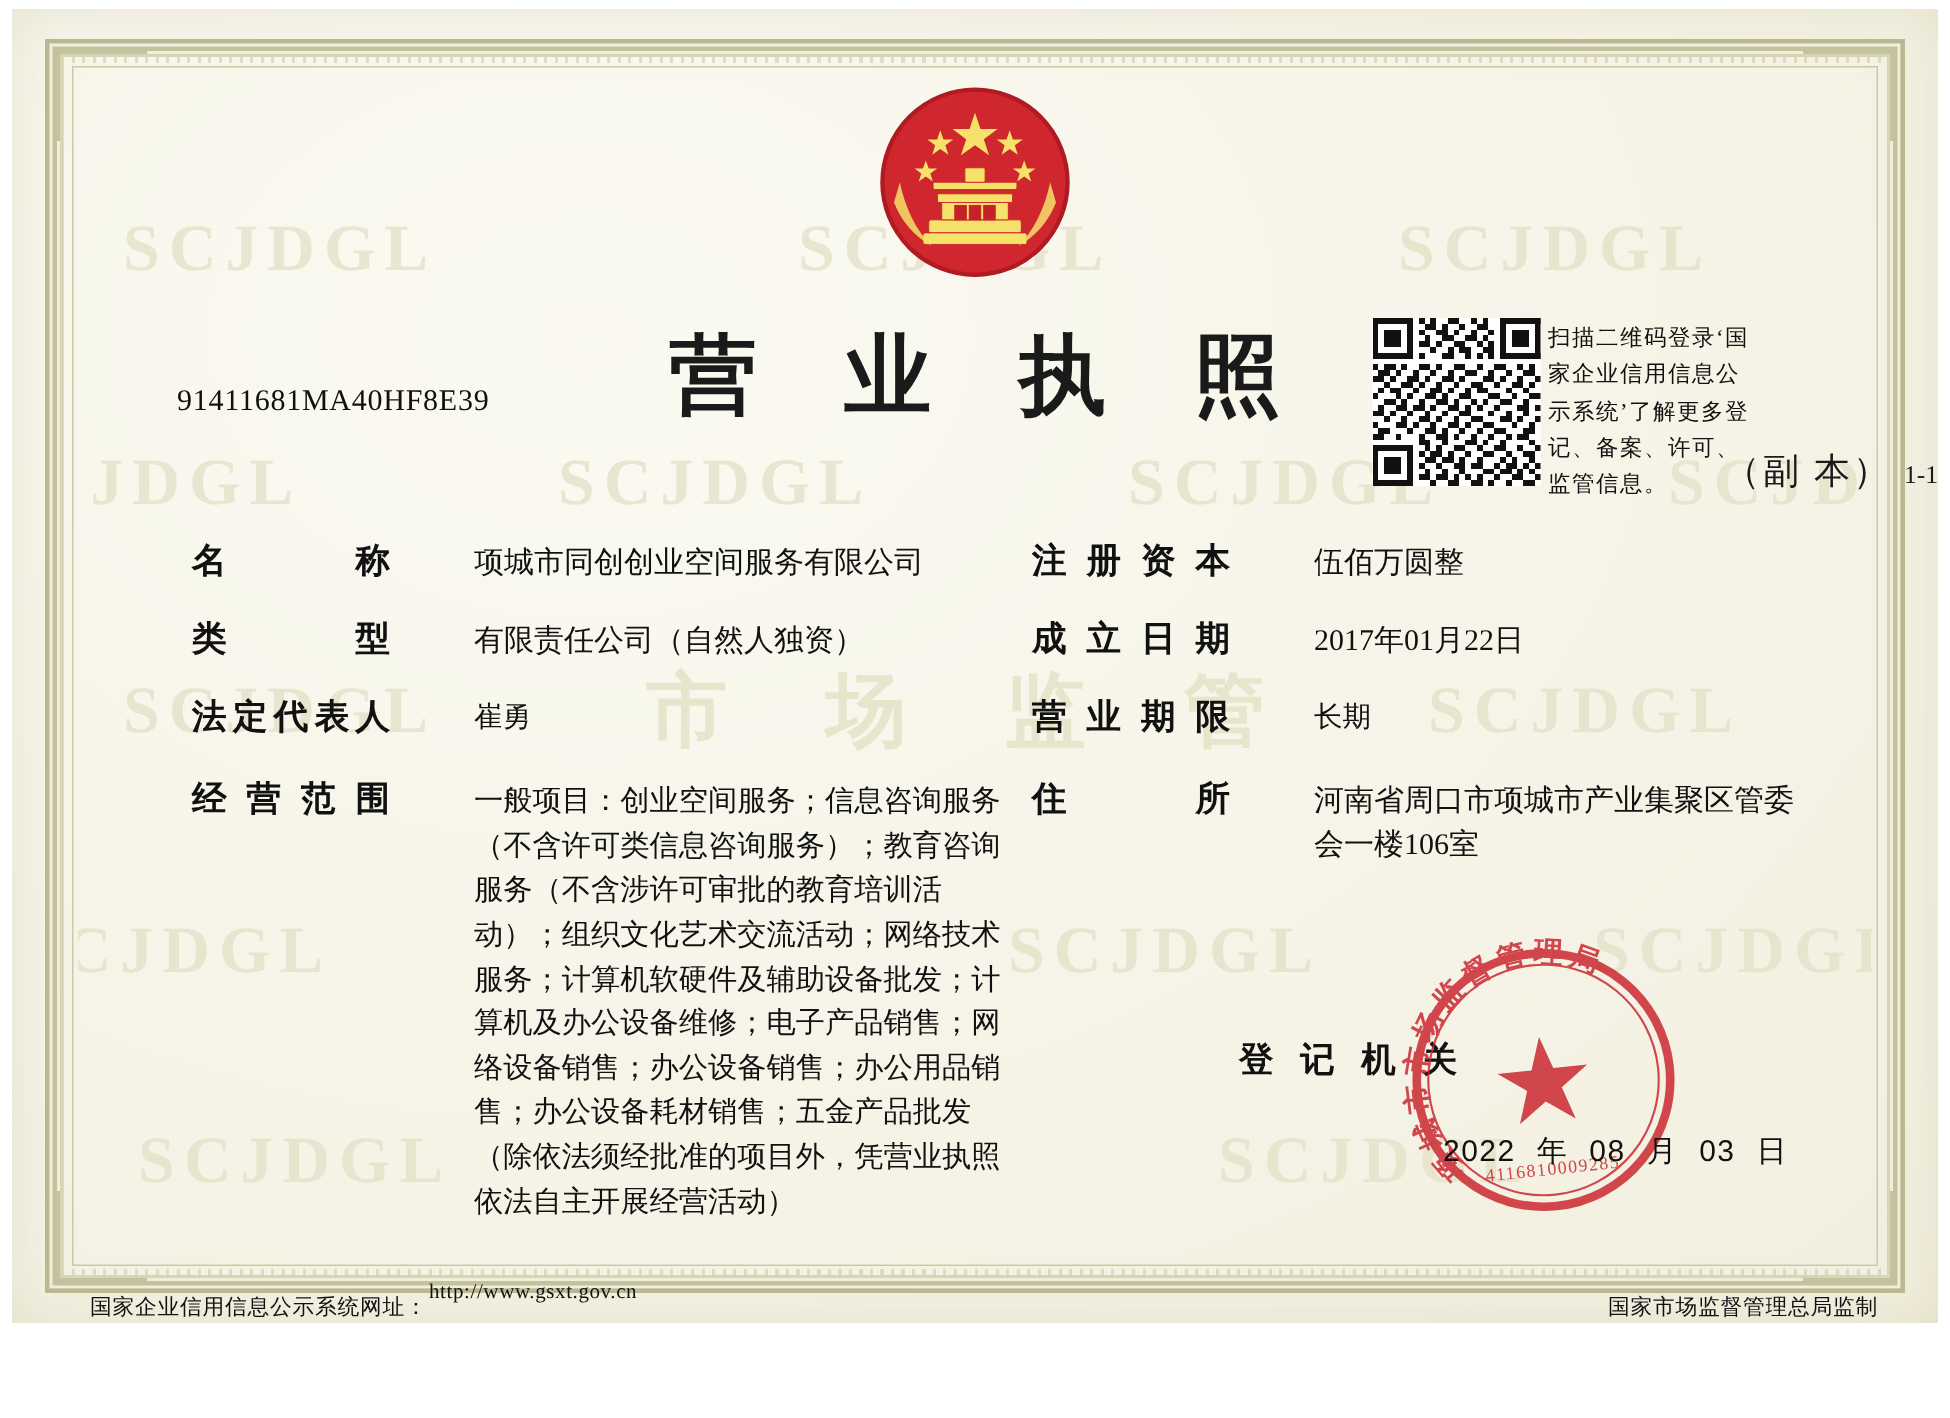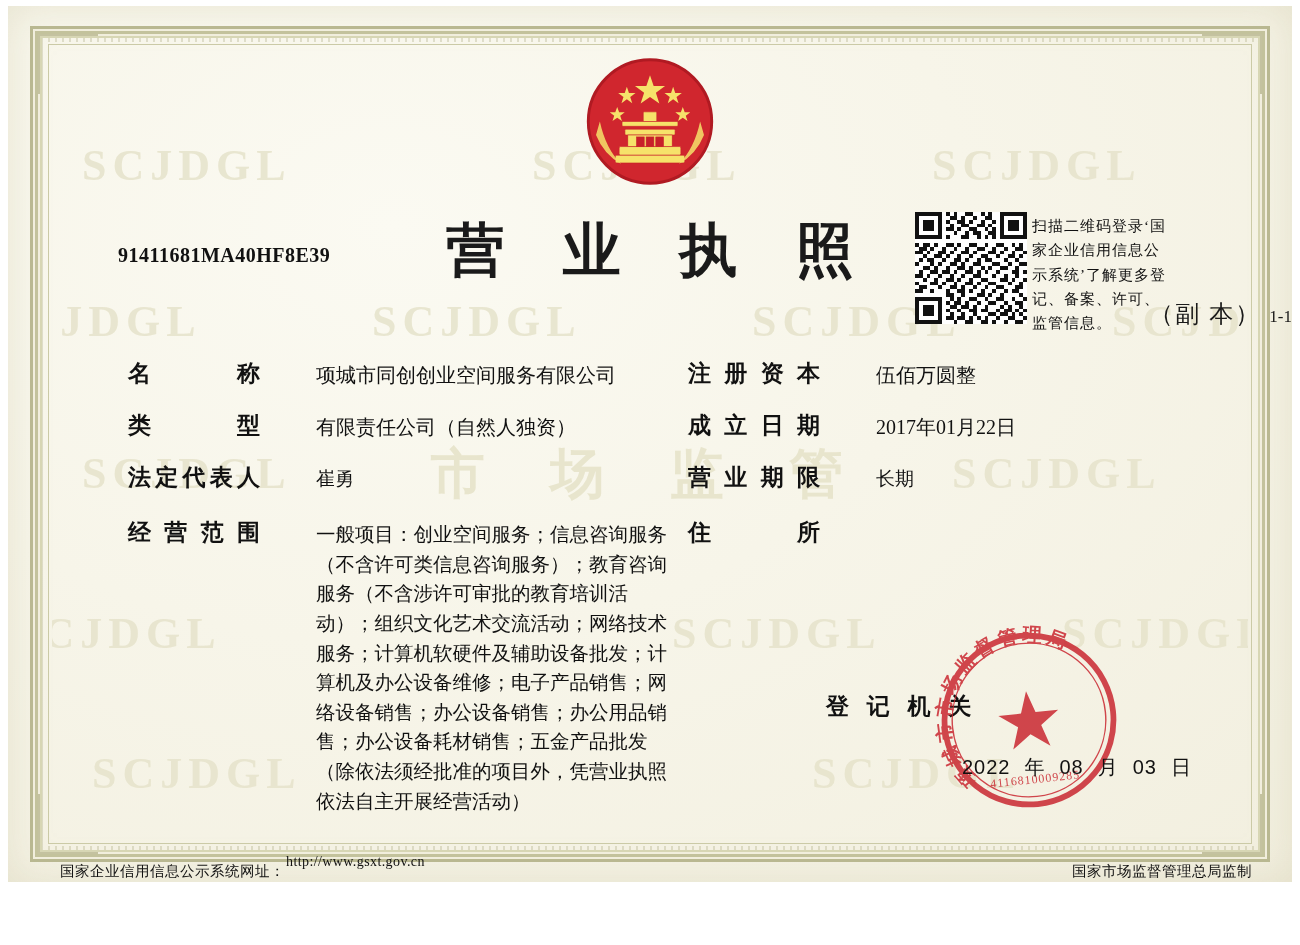--- a/index.html
+++ b/index.html
@@ -155,25 +155,24 @@
     left: 110px;
     top: 228px;
     width: 270px;
   }
   .credit-label {
     font-size: 21px;
     letter-spacing: 3px;
     color: #111;
   }
   .credit-value {
-    margin-top: 10px;
+    margin-top: 22px;
     font-size: 20px;
     letter-spacing: 0.5px;
     color: #111;
-    font-weight: bold;
   }
 
   
   .qr-wrap {
     position: absolute;
     right: 265px;
     top: 206px;
     width: 112px;
     height: 112px;
   }
@@ -702,20 +701,21 @@
           <div class="f-value small">长期</div>
         </div>
 
         <div class="field" style="margin-top:24px;">
           <div class="f-label">
             <span class="label-spread" style="width:132px">
               <span>住</span>
                 <span>所</span>
             </span>
           </div>
+          <div class="f-value" style="max-width:330px">河南省周口市项城市产业集聚区管委会一楼106室</div>
         </div>
 
       </div>
     </div>
 
     <div class="registrar">登 记 机 关</div>
 
     <div class="seal">
       <svg viewBox="0 0 200 200" width="192" height="192" aria-hidden="true">
         <g transform="rotate(-6 100 100)" opacity="0.82">

